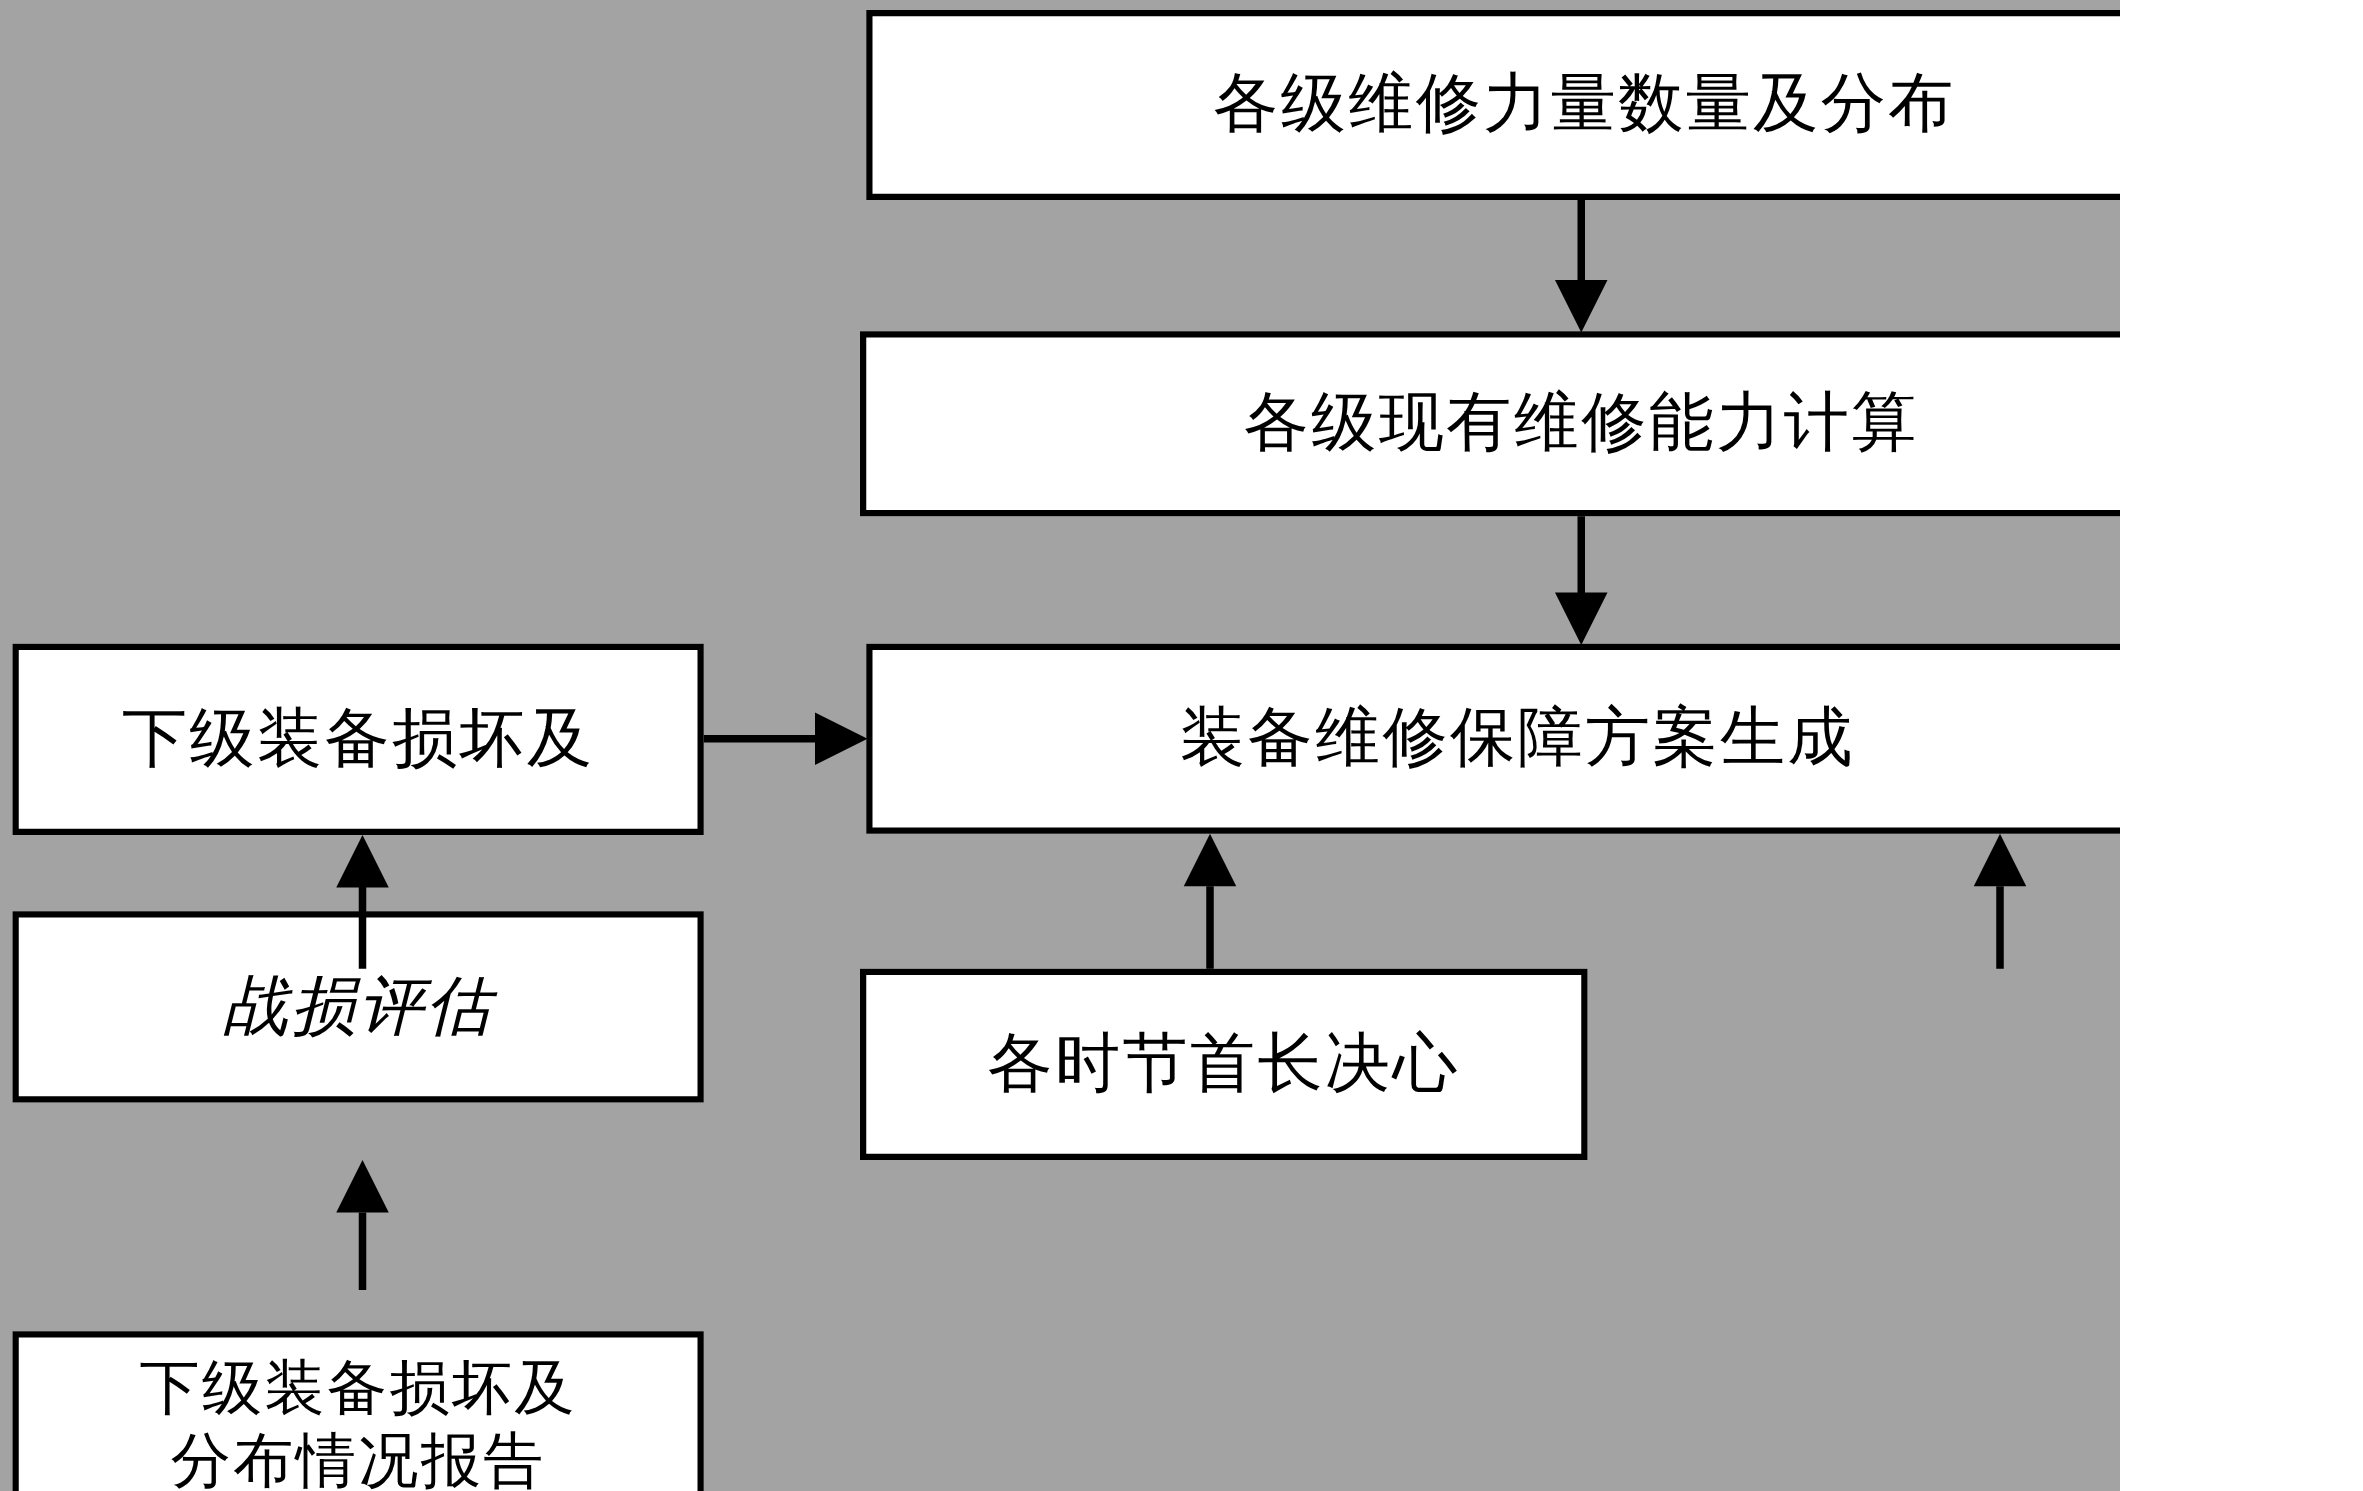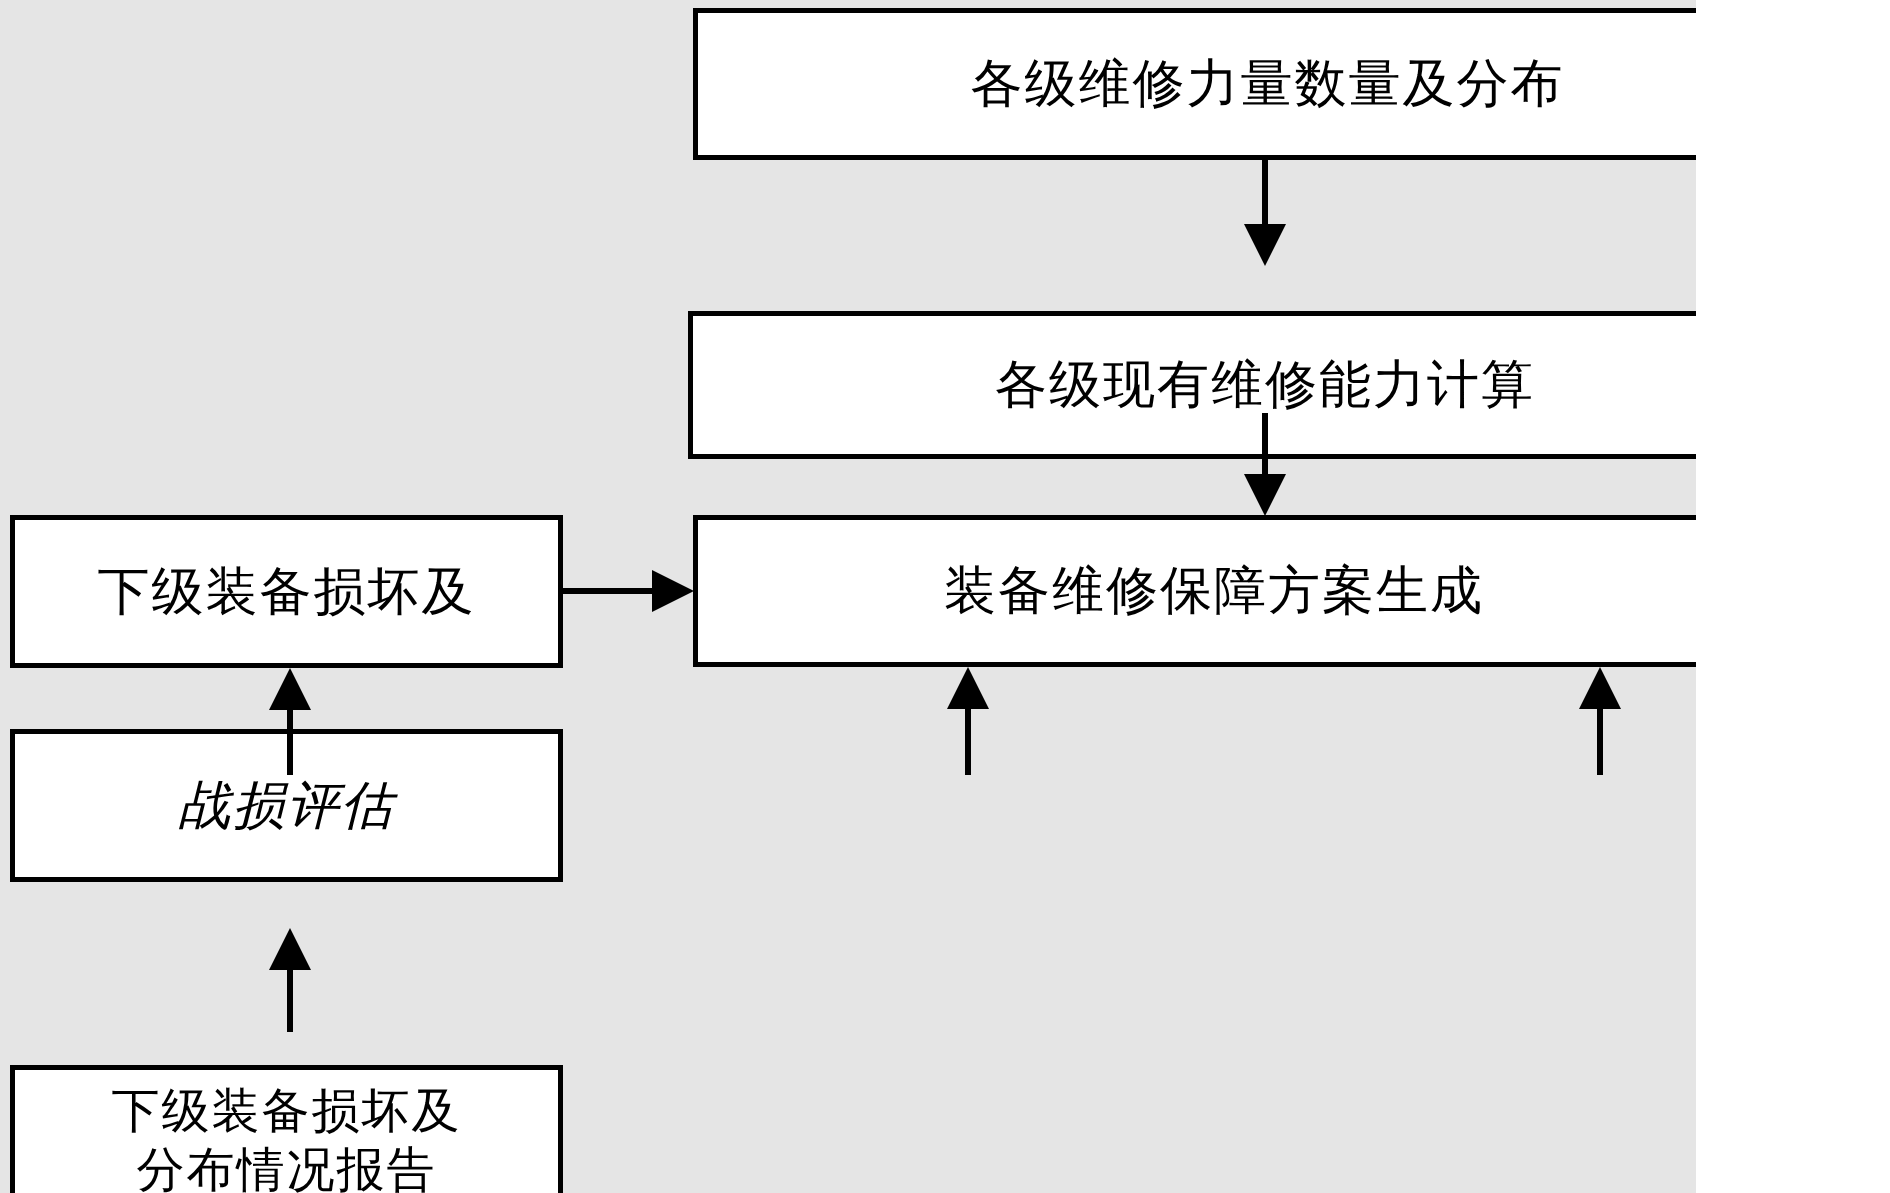--- a/index.html
+++ b/index.html
@@ -4,21 +4,21 @@
 <style>
   html, body {
     margin: 0;
     padding: 0;
     background: #ffffff;
   }
   #canvas {
     position: relative;
     width: 1696px;
     height: 1193px;
-    background: #e5e5e5;
+    background: #a3a3a3;
     overflow: hidden;
     font-family: "DejaVu Serif", "Liberation Serif", serif;
   }
   .node {
     position: absolute;
     box-sizing: border-box;
     border: 5px solid #000000;
     background: #ffffff;
     display: flex;
     align-items: center;
@@ -66,31 +66,32 @@
     border-left: 42px solid #000000;
   }
 </style>
 </head>
 <body>
 
 <div id="canvas">
 
   <div class="node" style="left:693px; top:8px; width:1149px; height:152px;">各级维修力量数量及分布</div>
 
-  <div class="node" style="left:688px; top:265px; width:1154px; height:148px;margin-top:46px;">各级现有维修能力计算</div>
+  <div class="node" style="left:688px; top:265px; width:1154px; height:148px;">各级现有维修能力计算</div>
 
   <div class="node" style="left:693px; top:515px; width:1042px; height:152px;text-align:center;">装备维修保障方案生成</div>
 
   <div class="node" style="left:10px; top:515px; width:553px; height:153px;">下级装备损坏及</div>
 
   <div class="node" style="left:10px; top:729px; width:553px; height:153px;font-style:italic;">战损评估</div>
 
   <div class="node two-line" style="left:10px; top:1032px; width:553px; height:150px;margin-top:33px;">下级装备损坏及
 分布情况报告</div>
 
+  <div class="node" style="left:688px; top:775px; width:582px; height:153px;">各时节首长决心</div>
 
 
   <div class="vline" style="left:1262px; top:160px; height:67px;"></div>
   <div class="arrow-down" style="left:1244px; top:224px;"></div>
 
   <div class="vline" style="left:1262px; top:413px; height:63px;"></div>
   <div class="arrow-down" style="left:1244px; top:474px;"></div>
 
   <div class="hline" style="left:563px; top:588px; width:92px;"></div>
   <div class="arrow-right" style="left:652px; top:570px;"></div>

